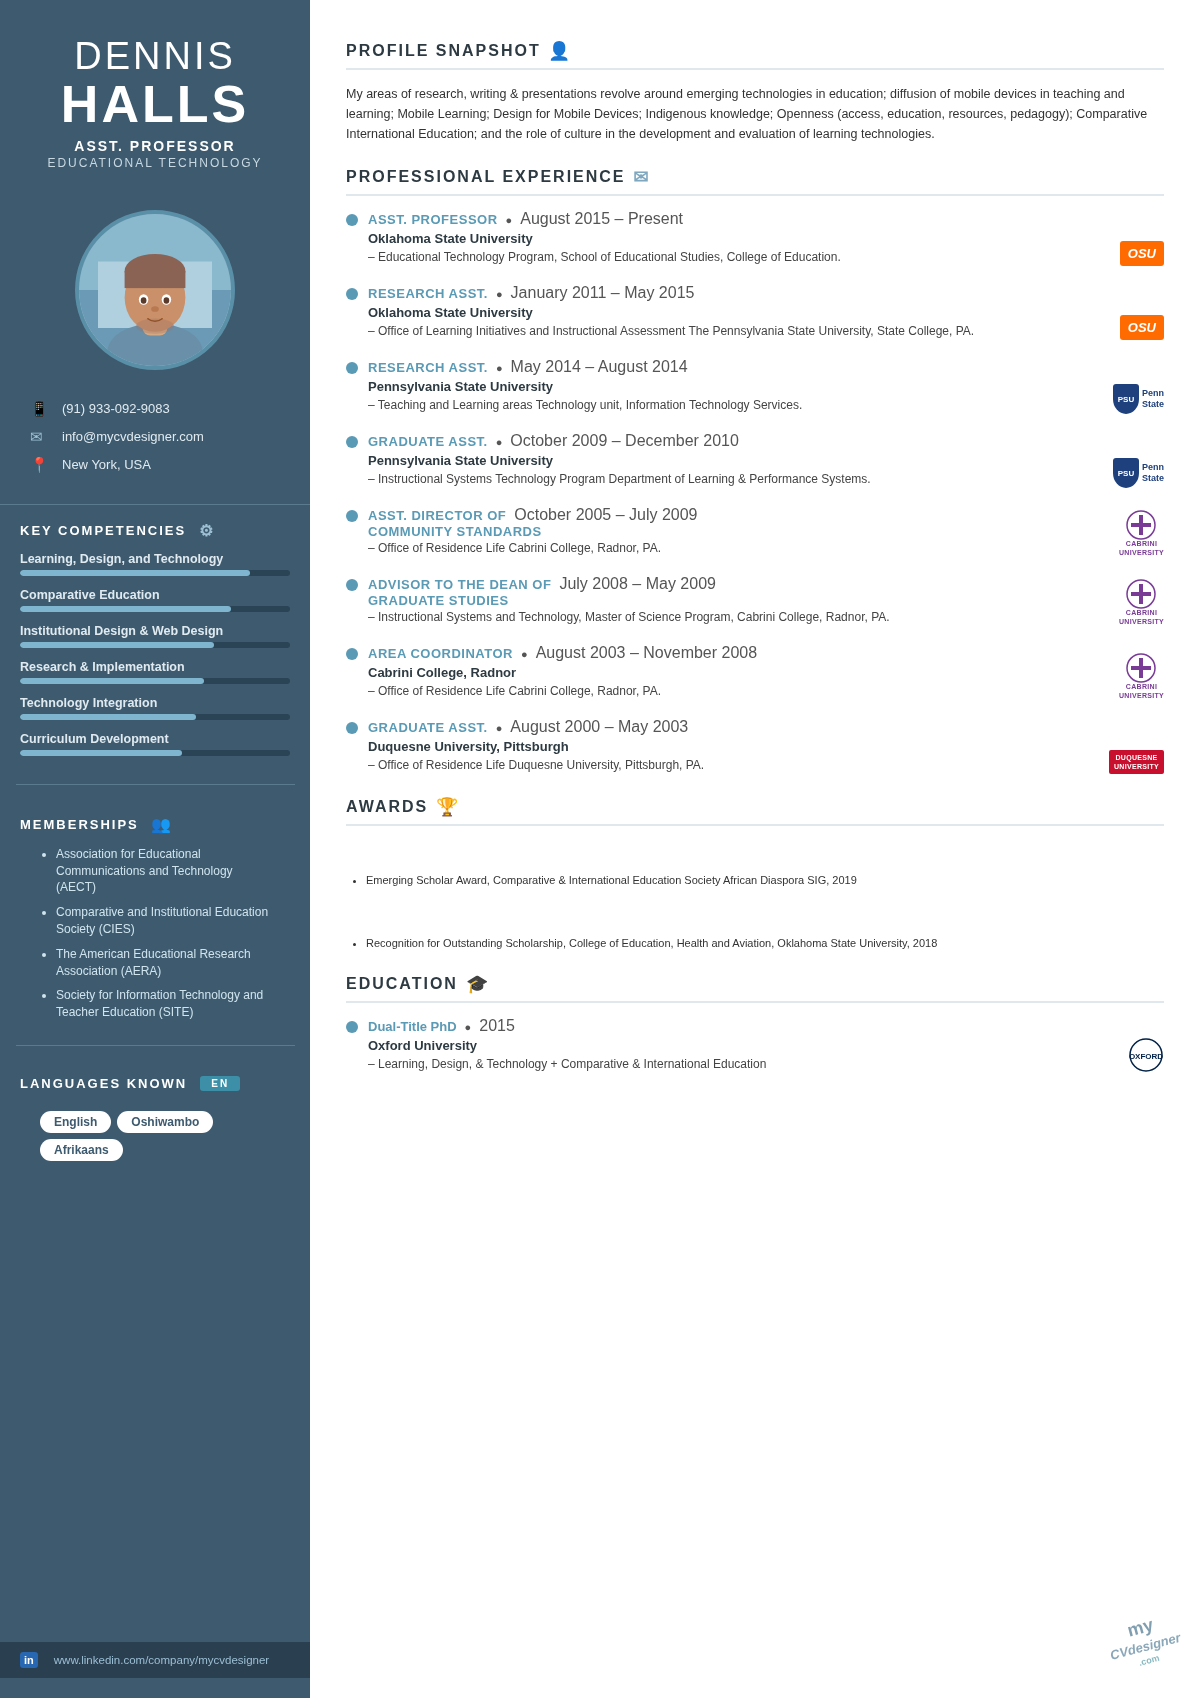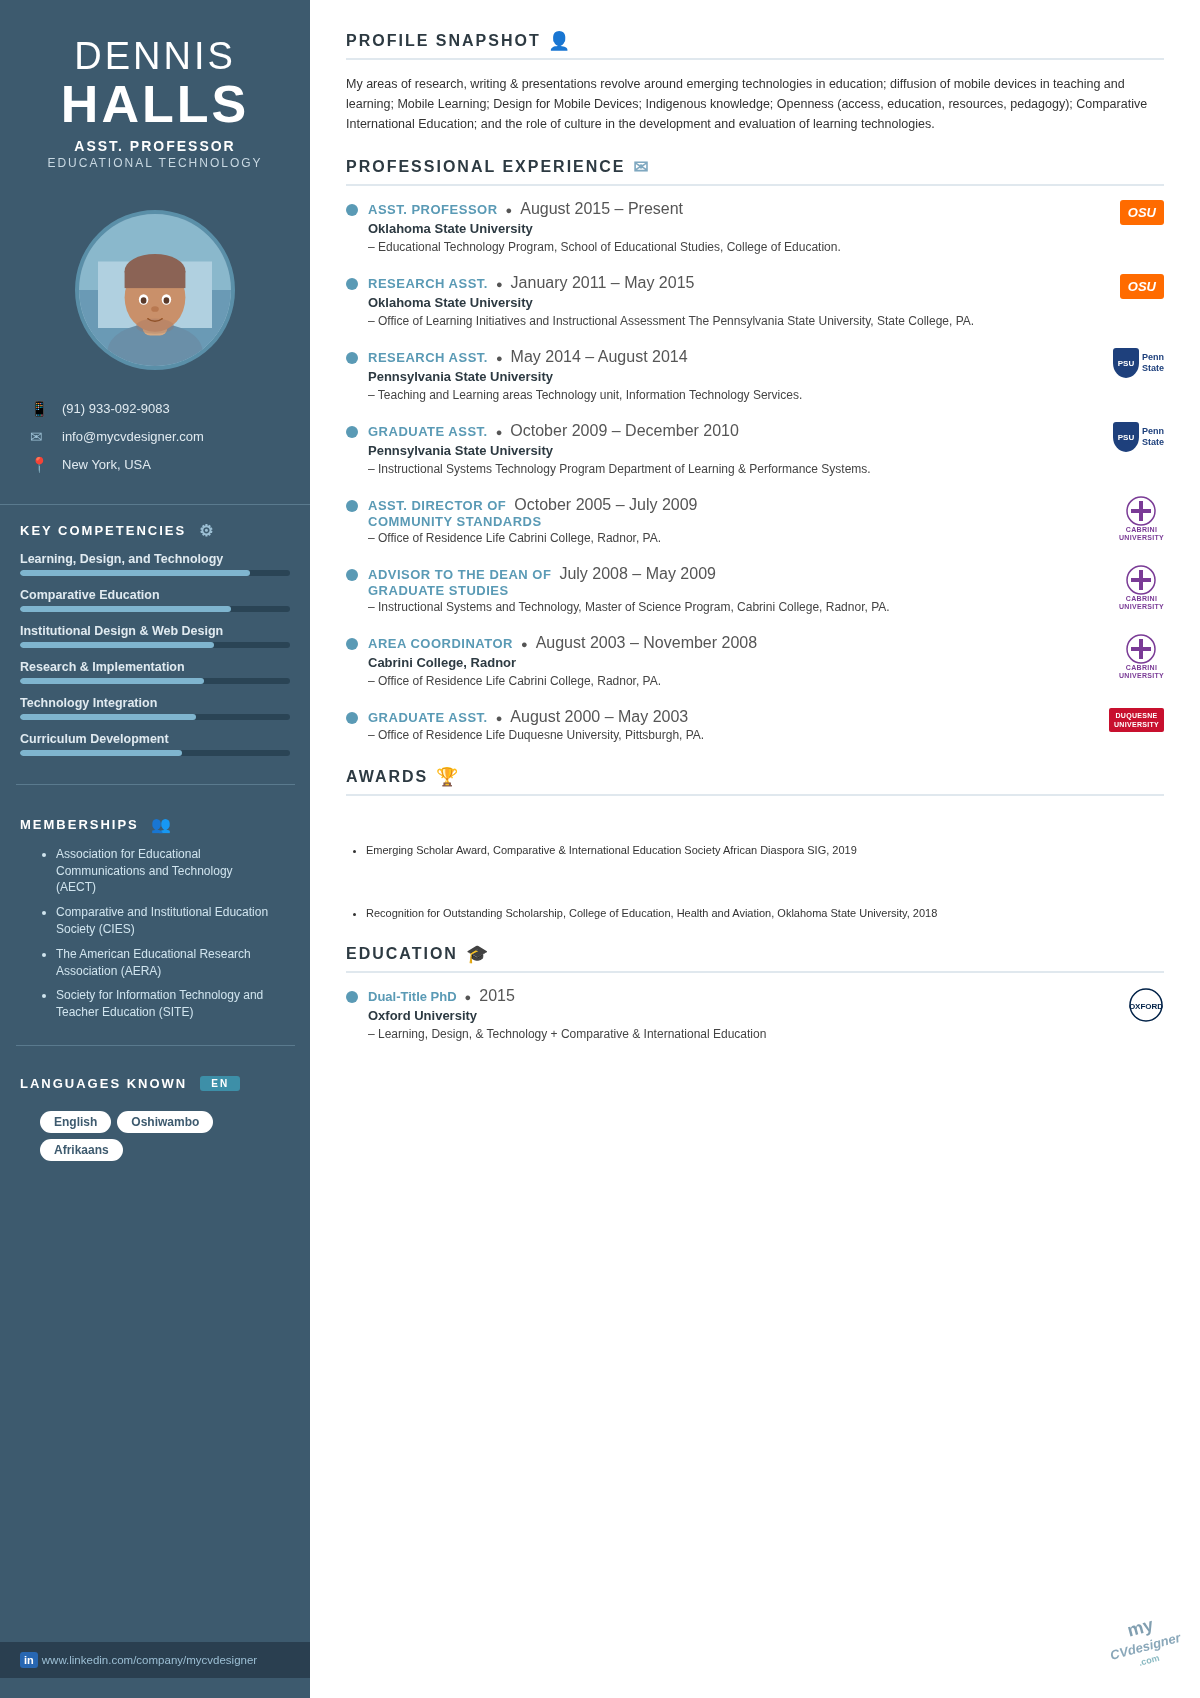--- a/index.html
+++ b/index.html
@@ -163,36 +163,36 @@
     }
 
     .linkedin-bar {
       width: 100%;
       background: #2a3f50;
       padding: 10px 20px;
       color: #9cbfd4;
       font-size: 11.5px;
       display: flex;
       align-items: center;
-      gap: 4px;
+      gap: 16px;
       margin-top: auto;
     }
     .linkedin-icon {
       background: #2867B2;
       color: #fff;
       font-size: 11px;
       font-weight: 700;
       padding: 2px 4px;
       border-radius: 3px;
     }
 
     
     .main-content {
       flex: 1;
-      padding: 30px 36px;
+      padding: 40px 36px;
       background: #fff;
     }
     .main-section-title {
       font-size: 16px;
       font-weight: 700;
       letter-spacing: 2px;
       text-transform: uppercase;
       color: #2d3a42;
       border-bottom: 2px solid #e0e8ee;
       padding-bottom: 6px;
@@ -260,21 +260,21 @@
       color: #444;
       line-height: 1.5;
     }
     .exp-desc::before {
       content: '– ';
     }
     .exp-logo {
       margin-left: 10px;
       min-width: 70px;
       display: flex;
-      align-items: flex-start;
+      align-items: flex-end;
       justify-content: flex-end;
     }
 
     
     .awards-list {
       list-style: disc;
       padding-left: 20px;
       color: #333;
     }
     .awards-list li {
@@ -621,20 +621,21 @@
     </div>
         <div class="exp-entry">
       <div class="exp-dot"></div>
       <div class="exp-body">
         <div class="exp-title-line">
           <span class="exp-title">GRADUATE ASST.</span>
           <span style="color:#555;font-size:11px;">●</span>
           <span class="exp-date">August 2000 – May 2003</span>
         </div>
 
+        <div class="exp-org">Duquesne University, Pittsburgh</div>
         <div class="exp-desc">Office of Residence Life Duquesne University, Pittsburgh, PA.</div>
       </div>
       <div class="exp-logo">
             <div style="display:flex;flex-direction:column;align-items:center;gap:2px;">
         <div style="background:#c8102e;color:#fff;font-size:7px;font-weight:700;padding:3px 5px;border-radius:2px;text-align:center;letter-spacing:0.3px;line-height:1.3;">DUQUESNE<br>UNIVERSITY</div>
       </div>
           </div>
     </div>
       </div>
   </div>

